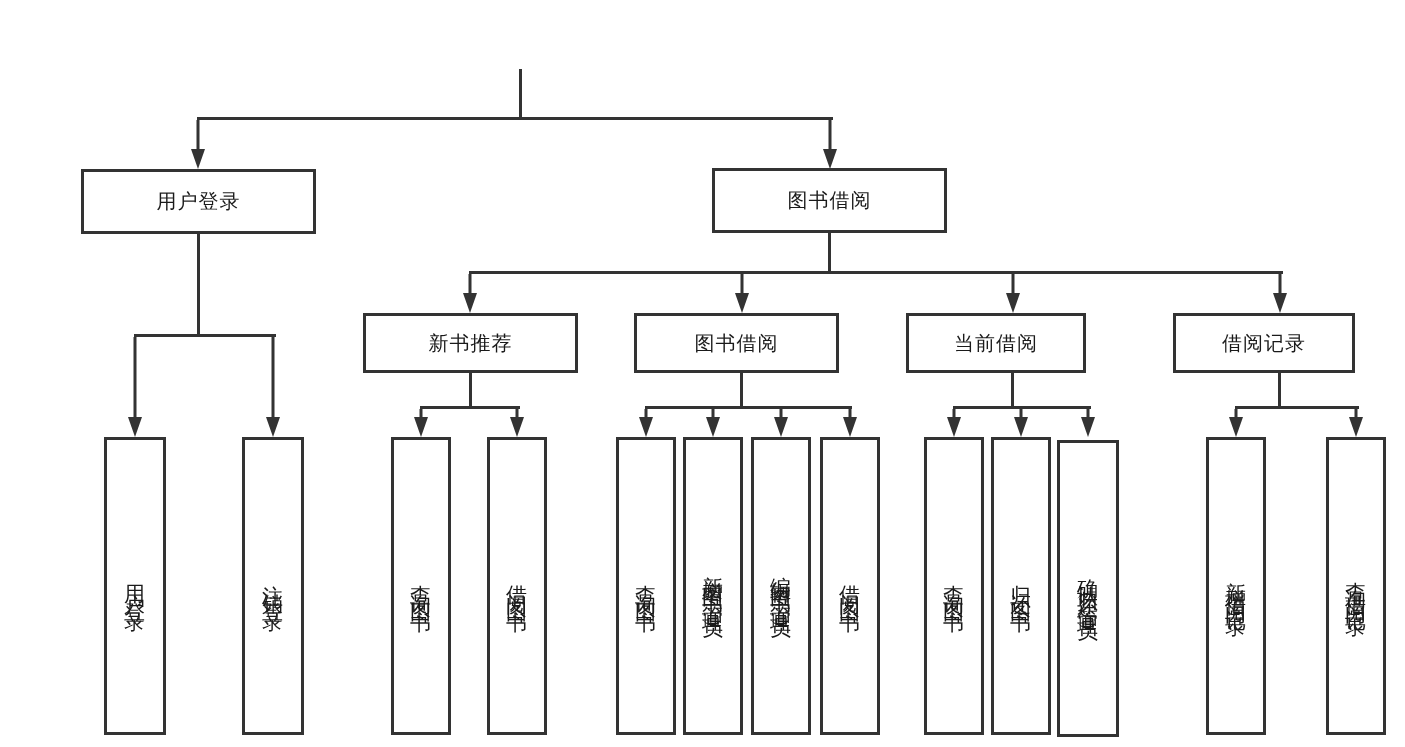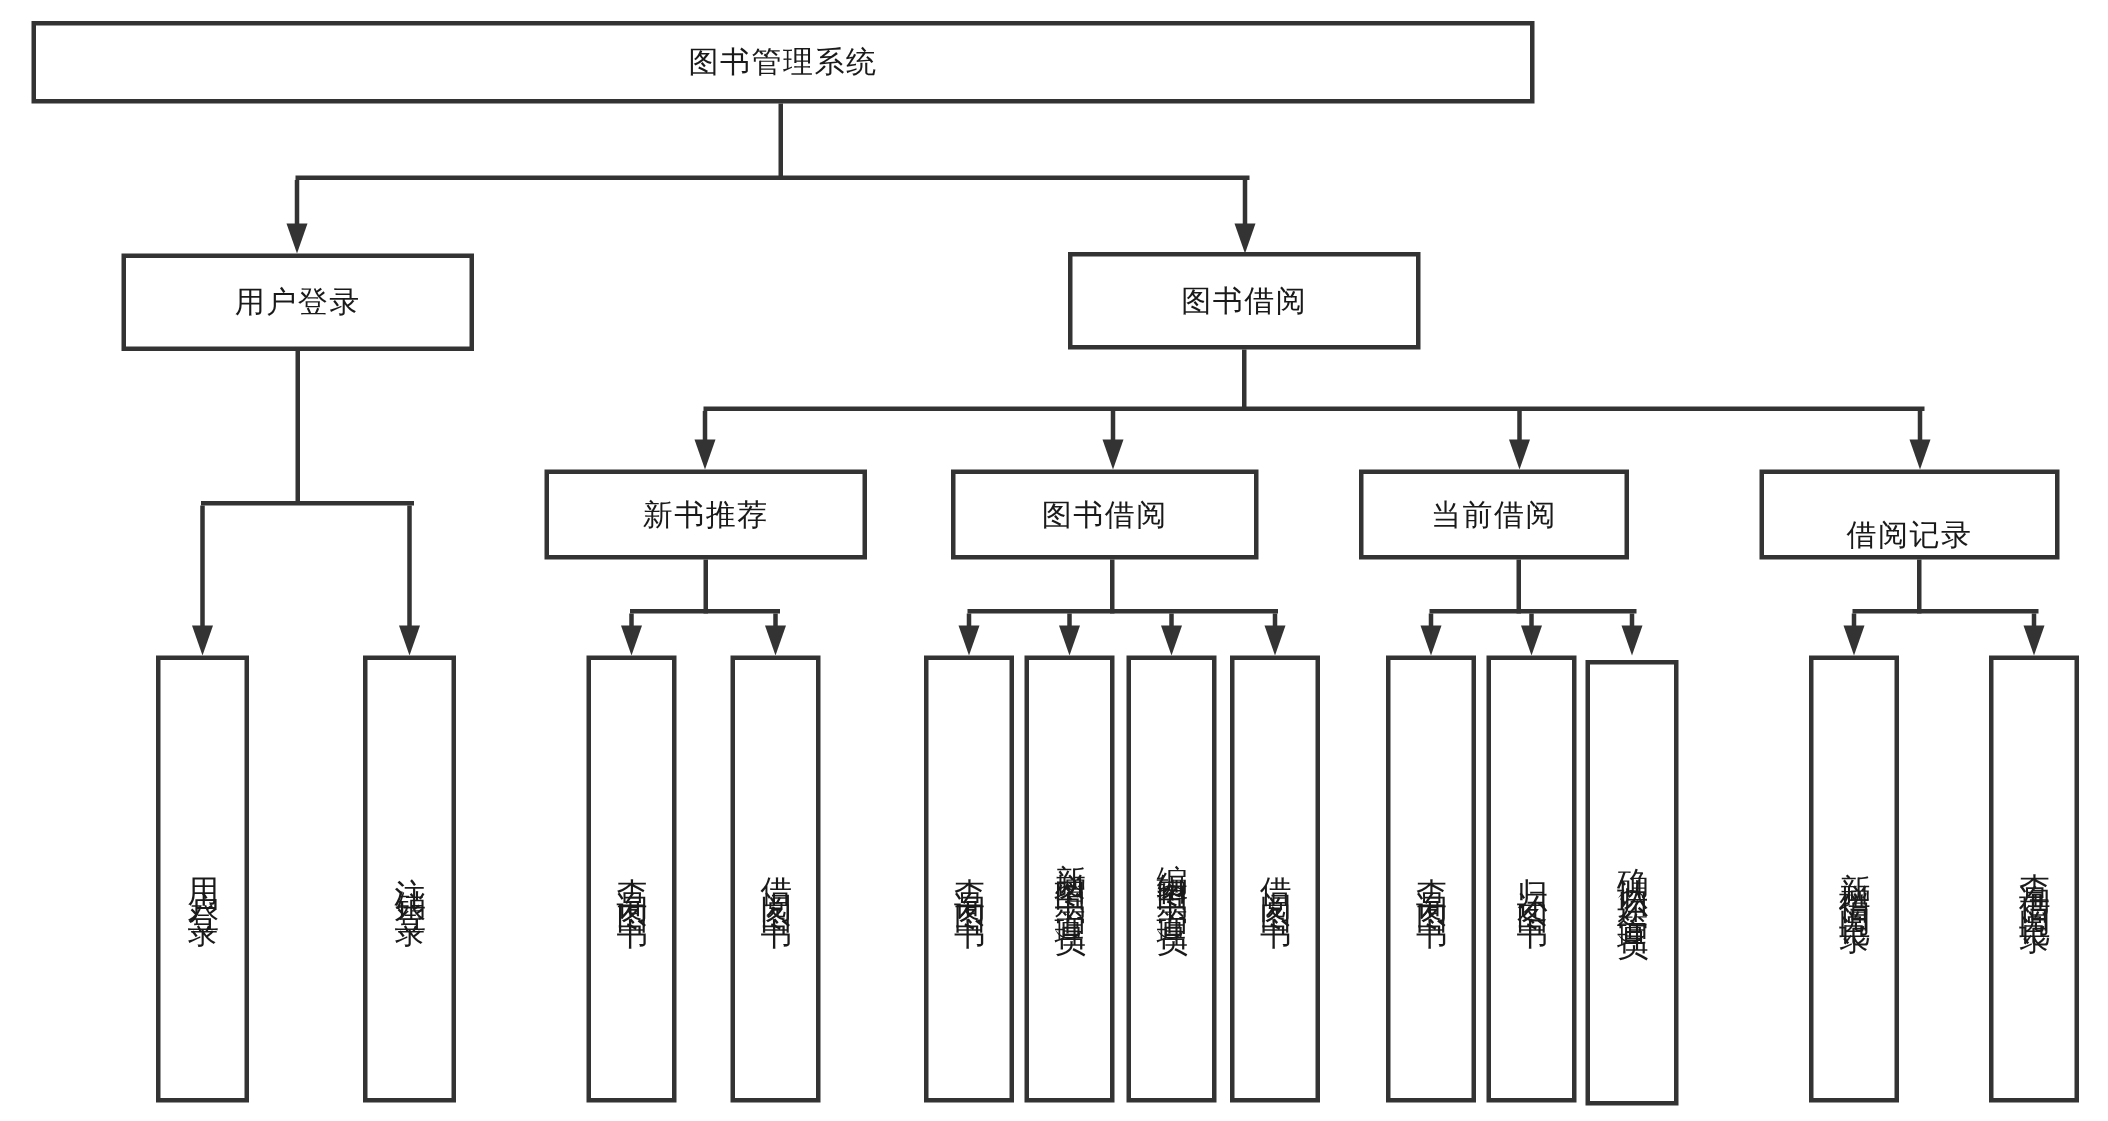--- a/index.html
+++ b/index.html
@@ -69,23 +69,20 @@
     color:rgba(186,168,168,0.9);
     z-index:10;
     white-space:nowrap;
   }
 </style>
 </head>
 <body>
 
 <div class="canvas">
 
-  <div class="node" style="left:21px;top:14px;width:1002px;height:55px;">
-    <span>图书管理系统</span>
-  </div>
 
   <div class="vline" style="left:519px;top:69px;height:49px;"></div>
   <div class="hline" style="left:197px;top:117px;width:636px;"></div>
   <div class="arrow" style="left:191px;top:120px;height:49px;">
       <div class="stem" style="height:30px;"></div>
       <div class="head"></div>
     </div>
   <div class="arrow" style="left:823px;top:120px;height:49px;">
       <div class="stem" style="height:30px;"></div>
       <div class="head"></div>
@@ -130,21 +127,21 @@
 
   <div class="node" style="left:363px;top:313px;width:215px;height:60px;">
     <span>新书推荐</span>
   </div>
   <div class="node" style="left:634px;top:313px;width:205px;height:60px;">
     <span>图书借阅</span>
   </div>
   <div class="node" style="left:906px;top:313px;width:180px;height:60px;">
     <span>当前借阅</span>
   </div>
-  <div class="node" style="left:1173px;top:313px;width:200px;height:60px;align-items:flex-end;">
+  <div class="node" style="left:1173px;top:313px;width:182px;height:60px;">
     <span>借阅记录</span>
   </div>
 
   <div class="vline" style="left:469px;top:373px;height:36px;"></div>
   <div class="hline" style="left:420px;top:406px;width:100px;"></div>
   <div class="arrow" style="left:414px;top:409px;height:28px;">
       <div class="stem" style="height:9px;"></div>
       <div class="head"></div>
     </div>
   <div class="arrow" style="left:510px;top:409px;height:28px;">

